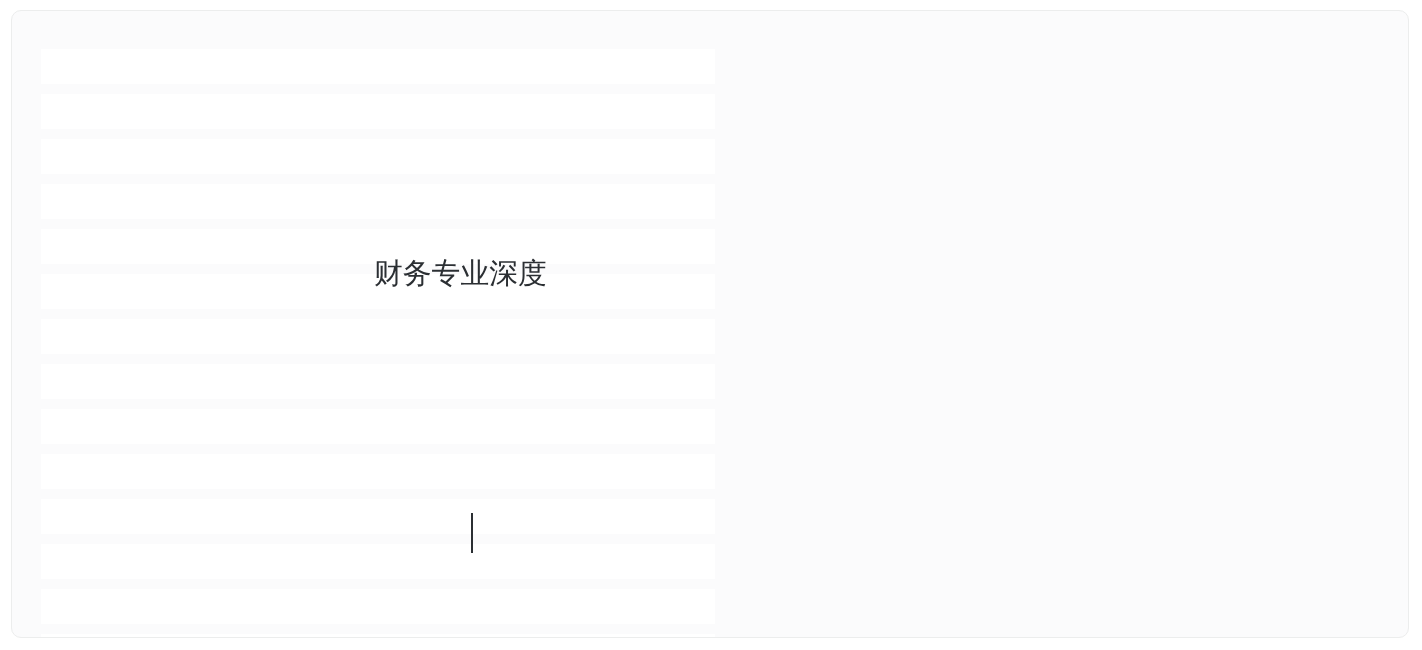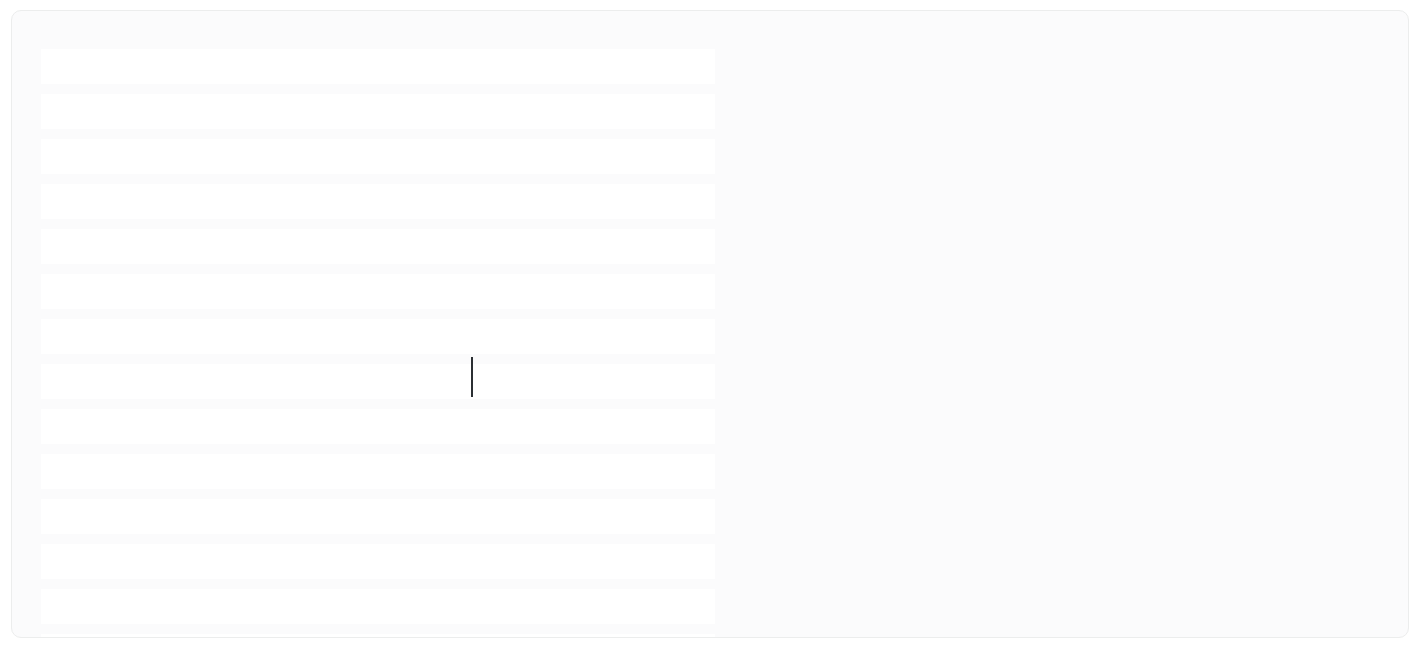--- a/index.html
+++ b/index.html
@@ -75,20 +75,23 @@
 </head>
 <body>
 
 <div id="root">
 
   <div class="card">
 
     <div class="art-block">
 
       
+      <div class="rule-row">
+        <span class="txt" style="left:333px;top:0;">财务专业深度</span>
+      </div>
 
       
       <div class="rule-row">
         <span class="rule-v" style="left:430px;top:6px;height:40px;"></span>
       </div>
 
       
       
 
       

